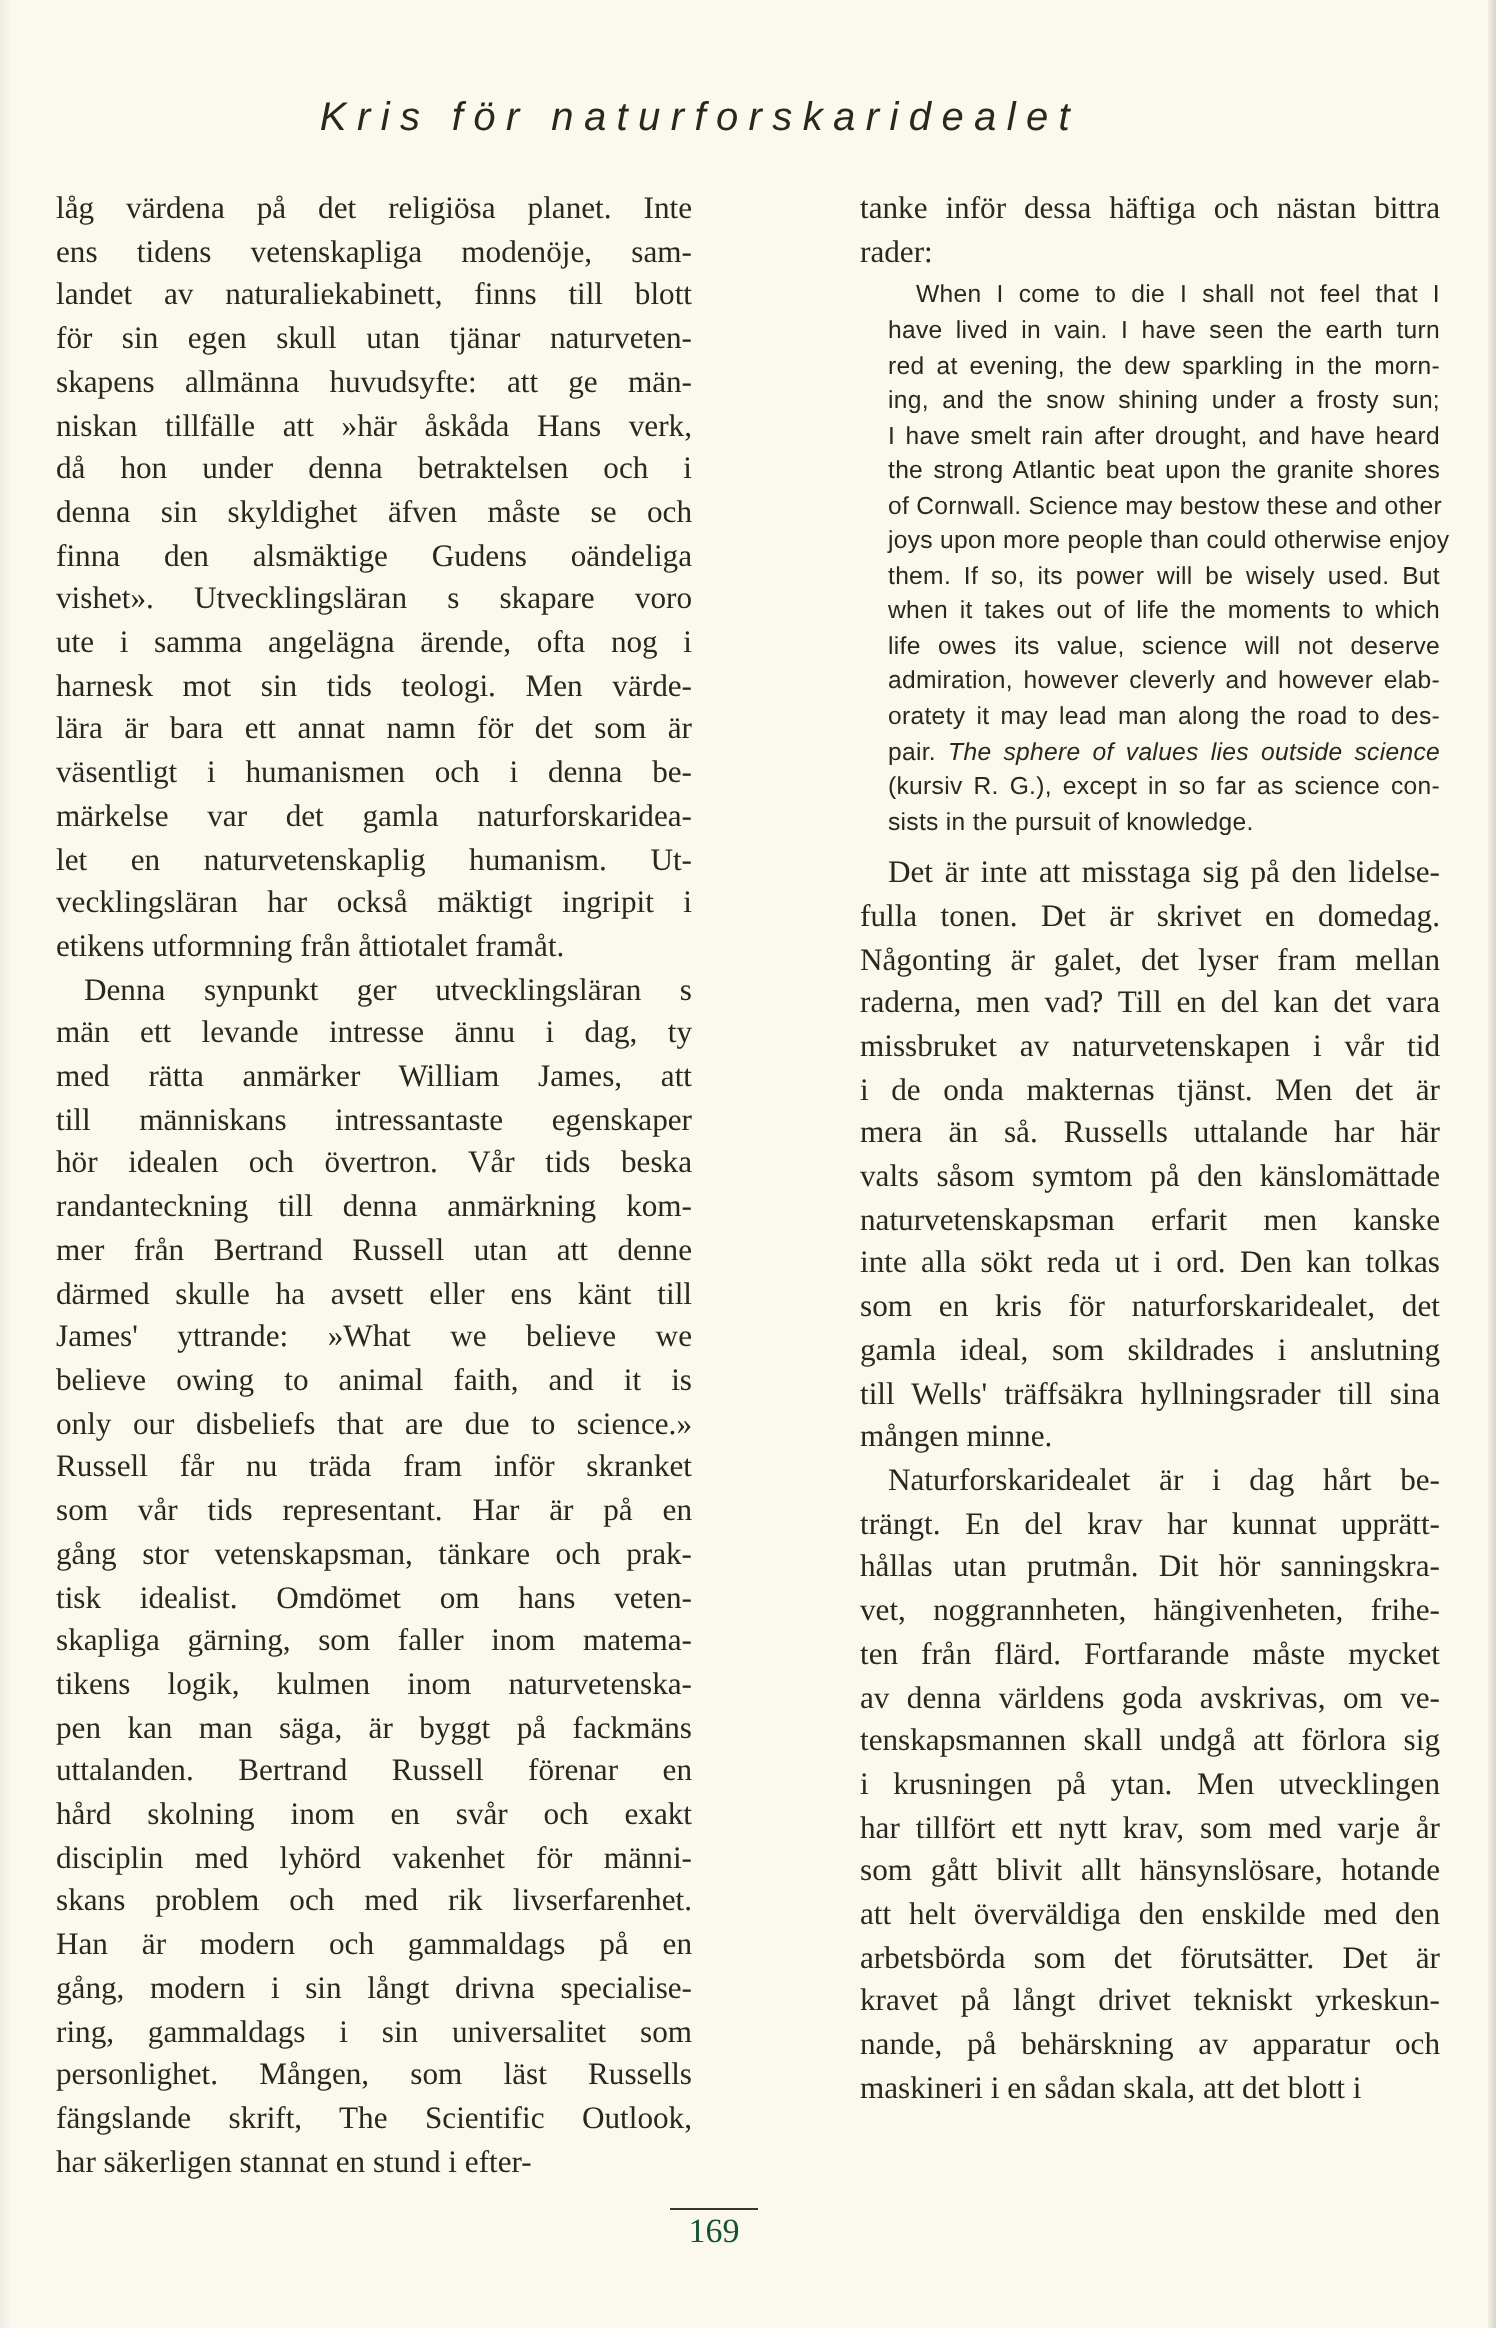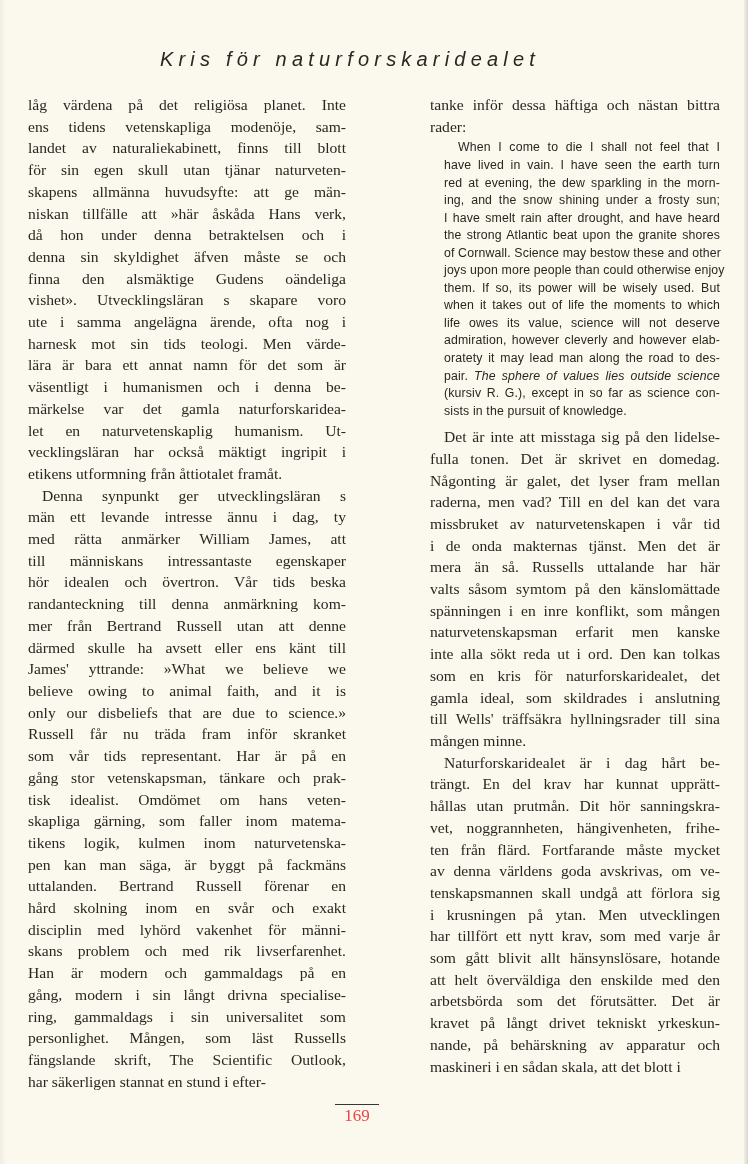--- a/index.html
+++ b/index.html
@@ -103,21 +103,21 @@
       background: #3a3530;
     }
     .folio {
       position: absolute;
       top: 1106px;
       left: 335px;
       width: 44px;
       text-align: center;
       font-family: "Liberation Serif", "DejaVu Serif", serif;
       font-size: 17px;
-      color: #ef4444;
+      color: #14532d;
     }
   </style>
 </head>
 <body>
 
 <div class="page-edge-left"></div>
 <div class="page-edge"></div>
 
 <div class="running-head">Kris för naturforskaridealet</div>
 
@@ -199,21 +199,20 @@
     </div>
   <p class="para gap-top" id="rp0">
       <span class="line first-indent">Det är inte att misstaga sig på den lidelse-</span>
       <span class="line">fulla tonen. Det är skrivet en domedag.</span>
       <span class="line">Någonting är galet, det lyser fram mellan</span>
       <span class="line">raderna, men vad? Till en del kan det vara</span>
       <span class="line">missbruket av naturvetenskapen i vår tid</span>
       <span class="line">i de onda makternas tjänst. Men det är</span>
       <span class="line">mera än så. Russells uttalande har här</span>
       <span class="line">valts såsom symtom på den känslomättade</span>
-      <span class="line">spänningen i en inre konflikt, som mången</span>
       <span class="line">naturvetenskapsman erfarit men kanske</span>
       <span class="line">inte alla sökt reda ut i ord. Den kan tolkas</span>
       <span class="line">som en kris för naturforskaridealet, det</span>
       <span class="line">gamla ideal, som skildrades i anslutning</span>
       <span class="line">till Wells' träffsäkra hyllningsrader till sina</span>
       <span class="line last">mången minne.</span>
     </p>
   <p class="para" id="rp1">
       <span class="line first-indent">Naturforskaridealet är i dag hårt be-</span>
       <span class="line">trängt. En del krav har kunnat upprätt-</span>

